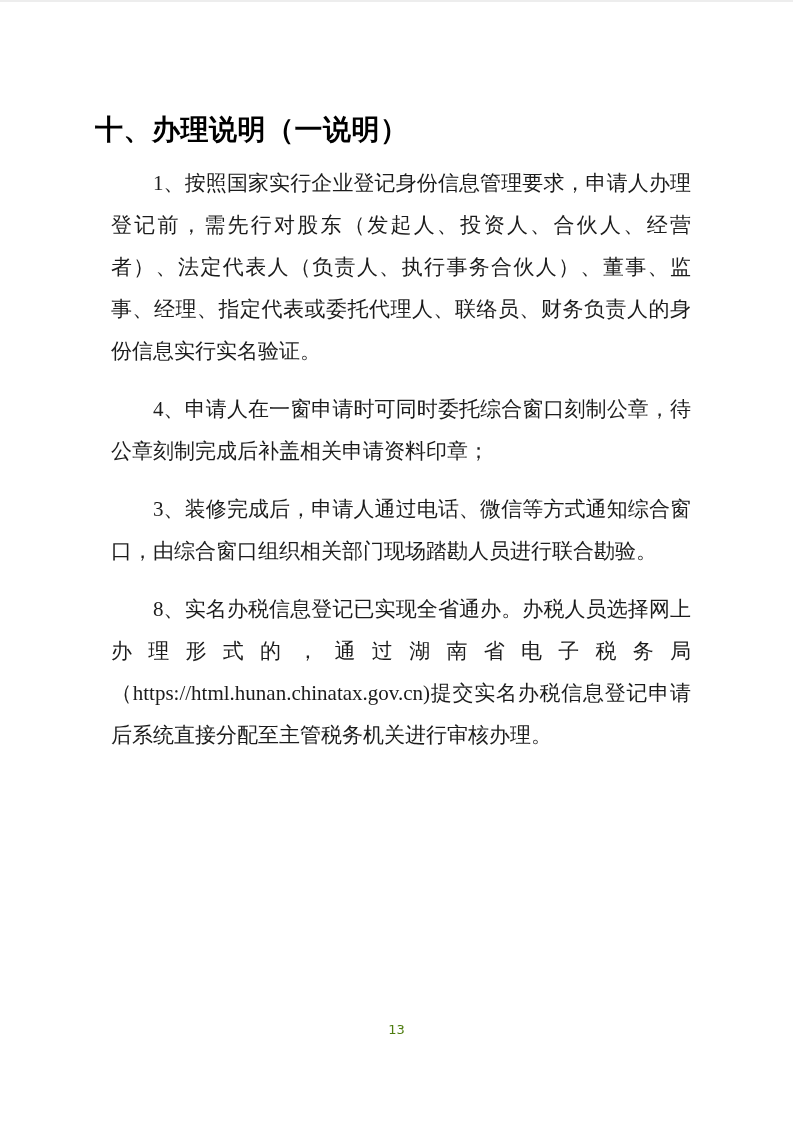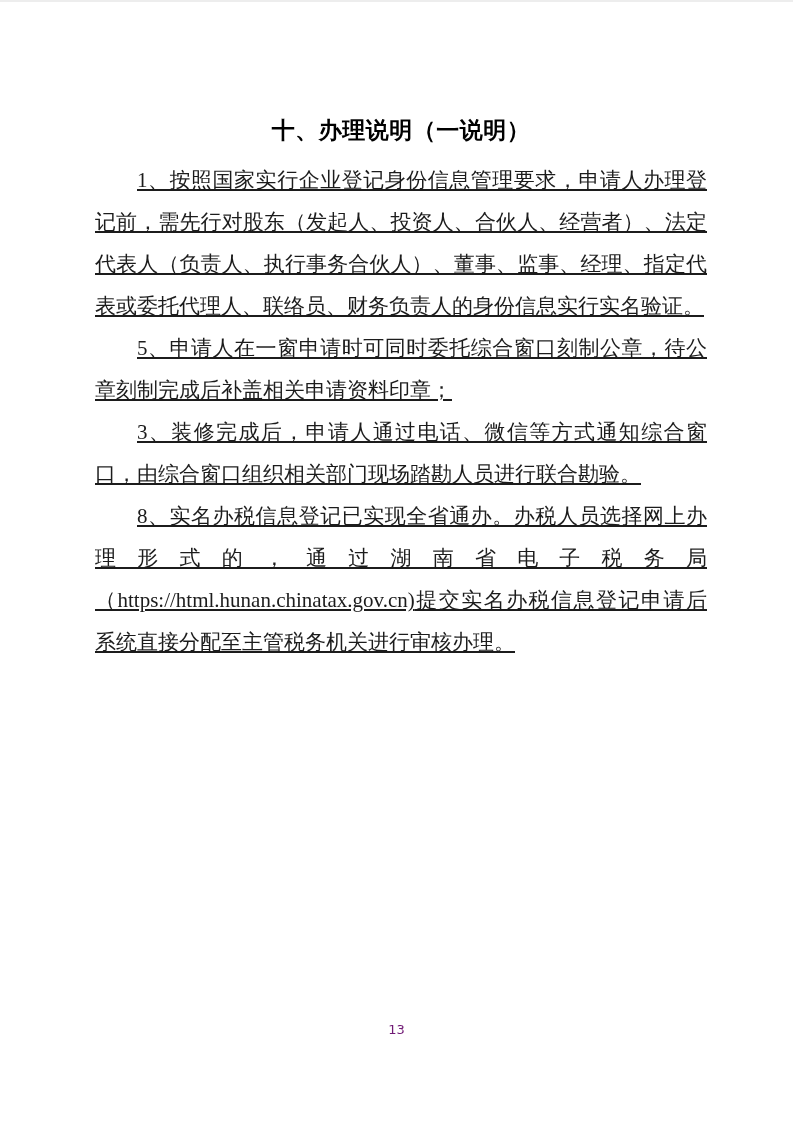--- a/index.html
+++ b/index.html
@@ -26,61 +26,59 @@
   .content {
     position: absolute;
     left: 95px;
     top: 114px;
     width: 612px;
   }
   .doc-title {
     margin: 0 0 13px 0;
     font-family: "DejaVu Sans", "Liberation Sans", sans-serif;
     font-weight: bold;
-    font-size: 23px;
+    font-size: 28px;
     line-height: 32px;
     color: #000000;
     letter-spacing: 0.5px;
-    text-align: center;
   }
   .para {
-    margin: 0;
+    margin: 16px;
     font-size: 21px;
     line-height: 42px;
     color: #1c1c1c;
     text-align: justify;
     text-indent: 2em;
-    text-decoration: underline;
   }
   .url {
     white-space: nowrap;
   }
   .page-number {
     position: absolute;
     top: 1022px;
     left: 0;
     width: 100%;
     text-align: center;
     font-size: 13px;
-    color: #701a75;
+    color: #4d7c0f;
     font-family: "DejaVu Sans", "Liberation Sans", sans-serif;
   }
 </style>
 </head>
 <body>
 
 <div class="page">
   <div class="page-top-edge"></div>
 
   <div class="content">
     <h1 class="doc-title">十、办理说明（一说明）</h1>
 
     <p class="para">1、按照国家实行企业登记身份信息管理要求，申请人办理登记前，需先行对股东（发起人、投资人、合伙人、经营者）、法定代表人（负责人、执行事务合伙人）、董事、监事、经理、指定代表或委托代理人、联络员、财务负责人的身份信息实行实名验证。</p>
 
-    <p class="para">5、申请人在一窗申请时可同时委托综合窗口刻制公章，待公章刻制完成后补盖相关申请资料印章；</p>
+    <p class="para">4、申请人在一窗申请时可同时委托综合窗口刻制公章，待公章刻制完成后补盖相关申请资料印章；</p>
 
     <p class="para">3、装修完成后，申请人通过电话、微信等方式通知综合窗口，由综合窗口组织相关部门现场踏勘人员进行联合勘验。</p>
 
 
 
     <p class="para"><span>8、实名办税信息登记已实现全省通办。办税人员选择网上办理形式的，通过湖南省电子税务局</span><span class="url">（https://html.hunan.chinatax.gov.cn)</span><span>提交实名办税信息登记申请后系统直接分配至主管税务机关进行审核办理。</span></p>
 
   </div>
 
   <div class="page-number">13</div>

